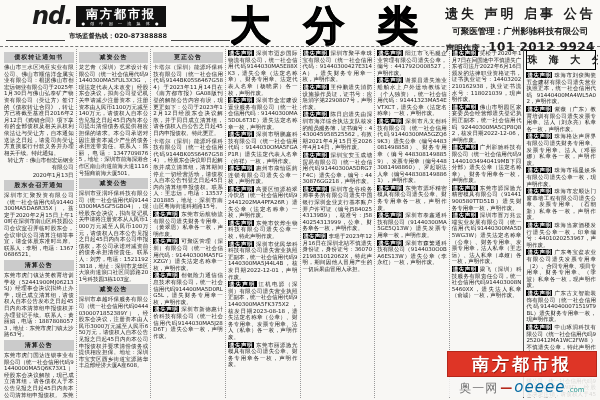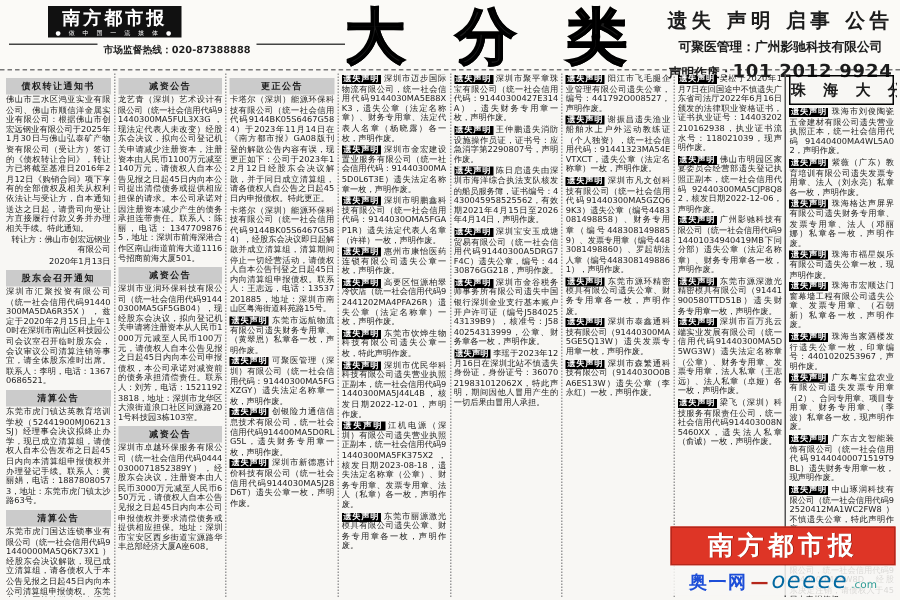--- a/index.html
+++ b/index.html
@@ -8,21 +8,21 @@
 
   
   .masthead { display:flex; align-items:flex-start; height:47px; padding:2px 4px 0 6px;
               border-bottom:1px dashed #777; background:#fbfaf7; }
   .mast-left { width:224px; flex:none; padding-top:2px; }
   .mast-row { display:flex; align-items:center; gap:4px; padding-left:26px; }
   .nd-logo { font-style:italic; font-weight:900; font-size:24px; line-height:24px; letter-spacing:-1px; }
   .paper-box { background:#111; color:#fff; padding:1px 5px 0; text-align:center; }
   .paper-name { display:block; font-weight:900; font-size:12px; line-height:14px; letter-spacing:2px; white-space:nowrap; }
   .paper-tagline { display:block; font-size:4px; line-height:6px; letter-spacing:2px; white-space:nowrap; }
-  .hotline-row { display:flex; align-items:flex-start; gap:4px; margin-top:4px; }
+  .hotline-row { display:flex; align-items:flex-end; gap:4px; margin-top:4px; }
   .hotline-row .rule { flex:1; height:1px; background:#444; }
   .hotline { font-size:6.5px; font-weight:bold; white-space:nowrap; }
 
   .big-title { flex:1; text-align:center; font-size:40px; line-height:44px; font-weight:700;
                letter-spacing:10px; white-space:nowrap; -webkit-text-stroke:1.2px #000;
                text-shadow:0.6px 0 #000, 0 0.6px #000; padding-top:1px; }
 
   .right-info { flex:none; width:185px; text-align:center; padding-top:3px; }
   .ri-line1 { font-size:13px; font-weight:900; letter-spacing:3px; white-space:nowrap; }
   .ri-line2 { font-size:8.5px; font-weight:bold; margin-top:3px; white-space:nowrap; }
@@ -44,31 +44,32 @@
   p.notice.right { text-align:right; }
   .inv-label { background:#000; color:#fff; font-weight:bold; padding:0 1px; margin-right:2px; }
 
   
   .footer-logo { position:absolute; right:3px; bottom:3px; width:150px; background:transparent; }
   .red-box { background:#de3526; color:#fff; font-weight:900; font-size:17px; line-height:24px;
              text-align:center; letter-spacing:3px; white-space:nowrap;
              text-shadow:0.5px 0.5px 0 #8f1408; border:1px solid #b5271b; }
   .site-line { display:flex; align-items:baseline; justify-content:center; gap:2px; padding-top:1px;
                background:rgba(248,247,244,0.85); }
-  .site-cn { color:#1d4ed8; font-weight:700; font-size:12px; letter-spacing:1px; }
+  .site-cn { color:#737373; font-weight:400; font-size:12px; letter-spacing:1px; }
   .site-dash { color:#b5271b; font-weight:900; font-size:12px; }
   .site-en { color:#0369a1; font-style:italic; font-weight:400; font-size:15px; letter-spacing:1px; }
   .site-tld { color:#2b9a93; font-size:7px; }
 </style>
 </head>
 <body>
 
 <header class="masthead">
   <div class="mast-left">
     <div class="mast-row">
+      <span class="nd-logo">nd.</span>
       <span class="paper-box">
         <span class="paper-name">南方都市报</span>
         <span class="paper-tagline">● 做 中 国 一 流 媒 体 ●</span>
       </span>
     </div>
     <div class="hotline-row">
       <span class="rule"></span>
       <span class="hotline">市场监督热线：020-87388888</span>
       <span class="rule"></span>
     </div>

